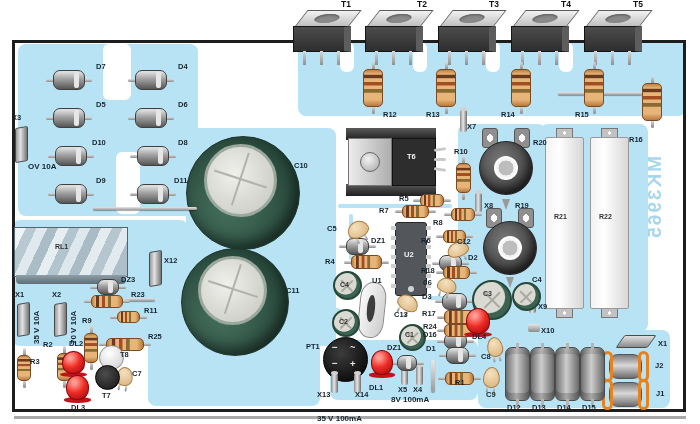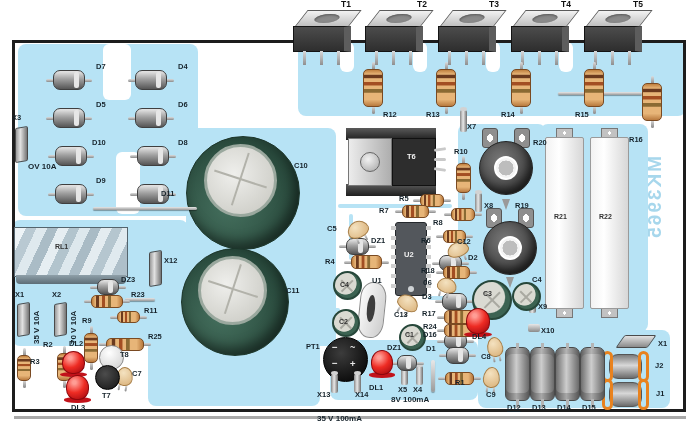--- a/index.html
+++ b/index.html
@@ -432,21 +432,21 @@
         <i class="dbody"></i>
         <i class="dstripe"></i>
       </div>
       <span class="lbl" style="left: 96px; top: 177px;">D9</span>
       <div class="comp c-diode" style="left: 130px; top: 184px; width: 46px; height: 20px;">
         <i class="lead lh-l"></i>
         <i class="lead lh-r"></i>
         <i class="dbody"></i>
         <i class="dstripe"></i>
       </div>
-      <span class="lbl" style="left: 161px; top: 177px; margin-top: 13px;">D11</span>
+      <span class="lbl" style="left: 174px; top: 177px;">D11</span>
       <div class="comp c-diode" style="left: 90px; top: 279px; width: 36px; height: 16px;">
         <i class="lead lh-l"></i>
         <i class="lead lh-r"></i>
         <i class="dbody"></i>
         <i class="dstripe"></i>
       </div>
       <span class="lbl" style="left: 121px; top: 276px;">DZ3</span>
       <div class="comp c-diode" style="left: 339px; top: 238px; width: 37px; height: 17px;">
         <i class="lead lh-l"></i>
         <i class="lead lh-r"></i>

